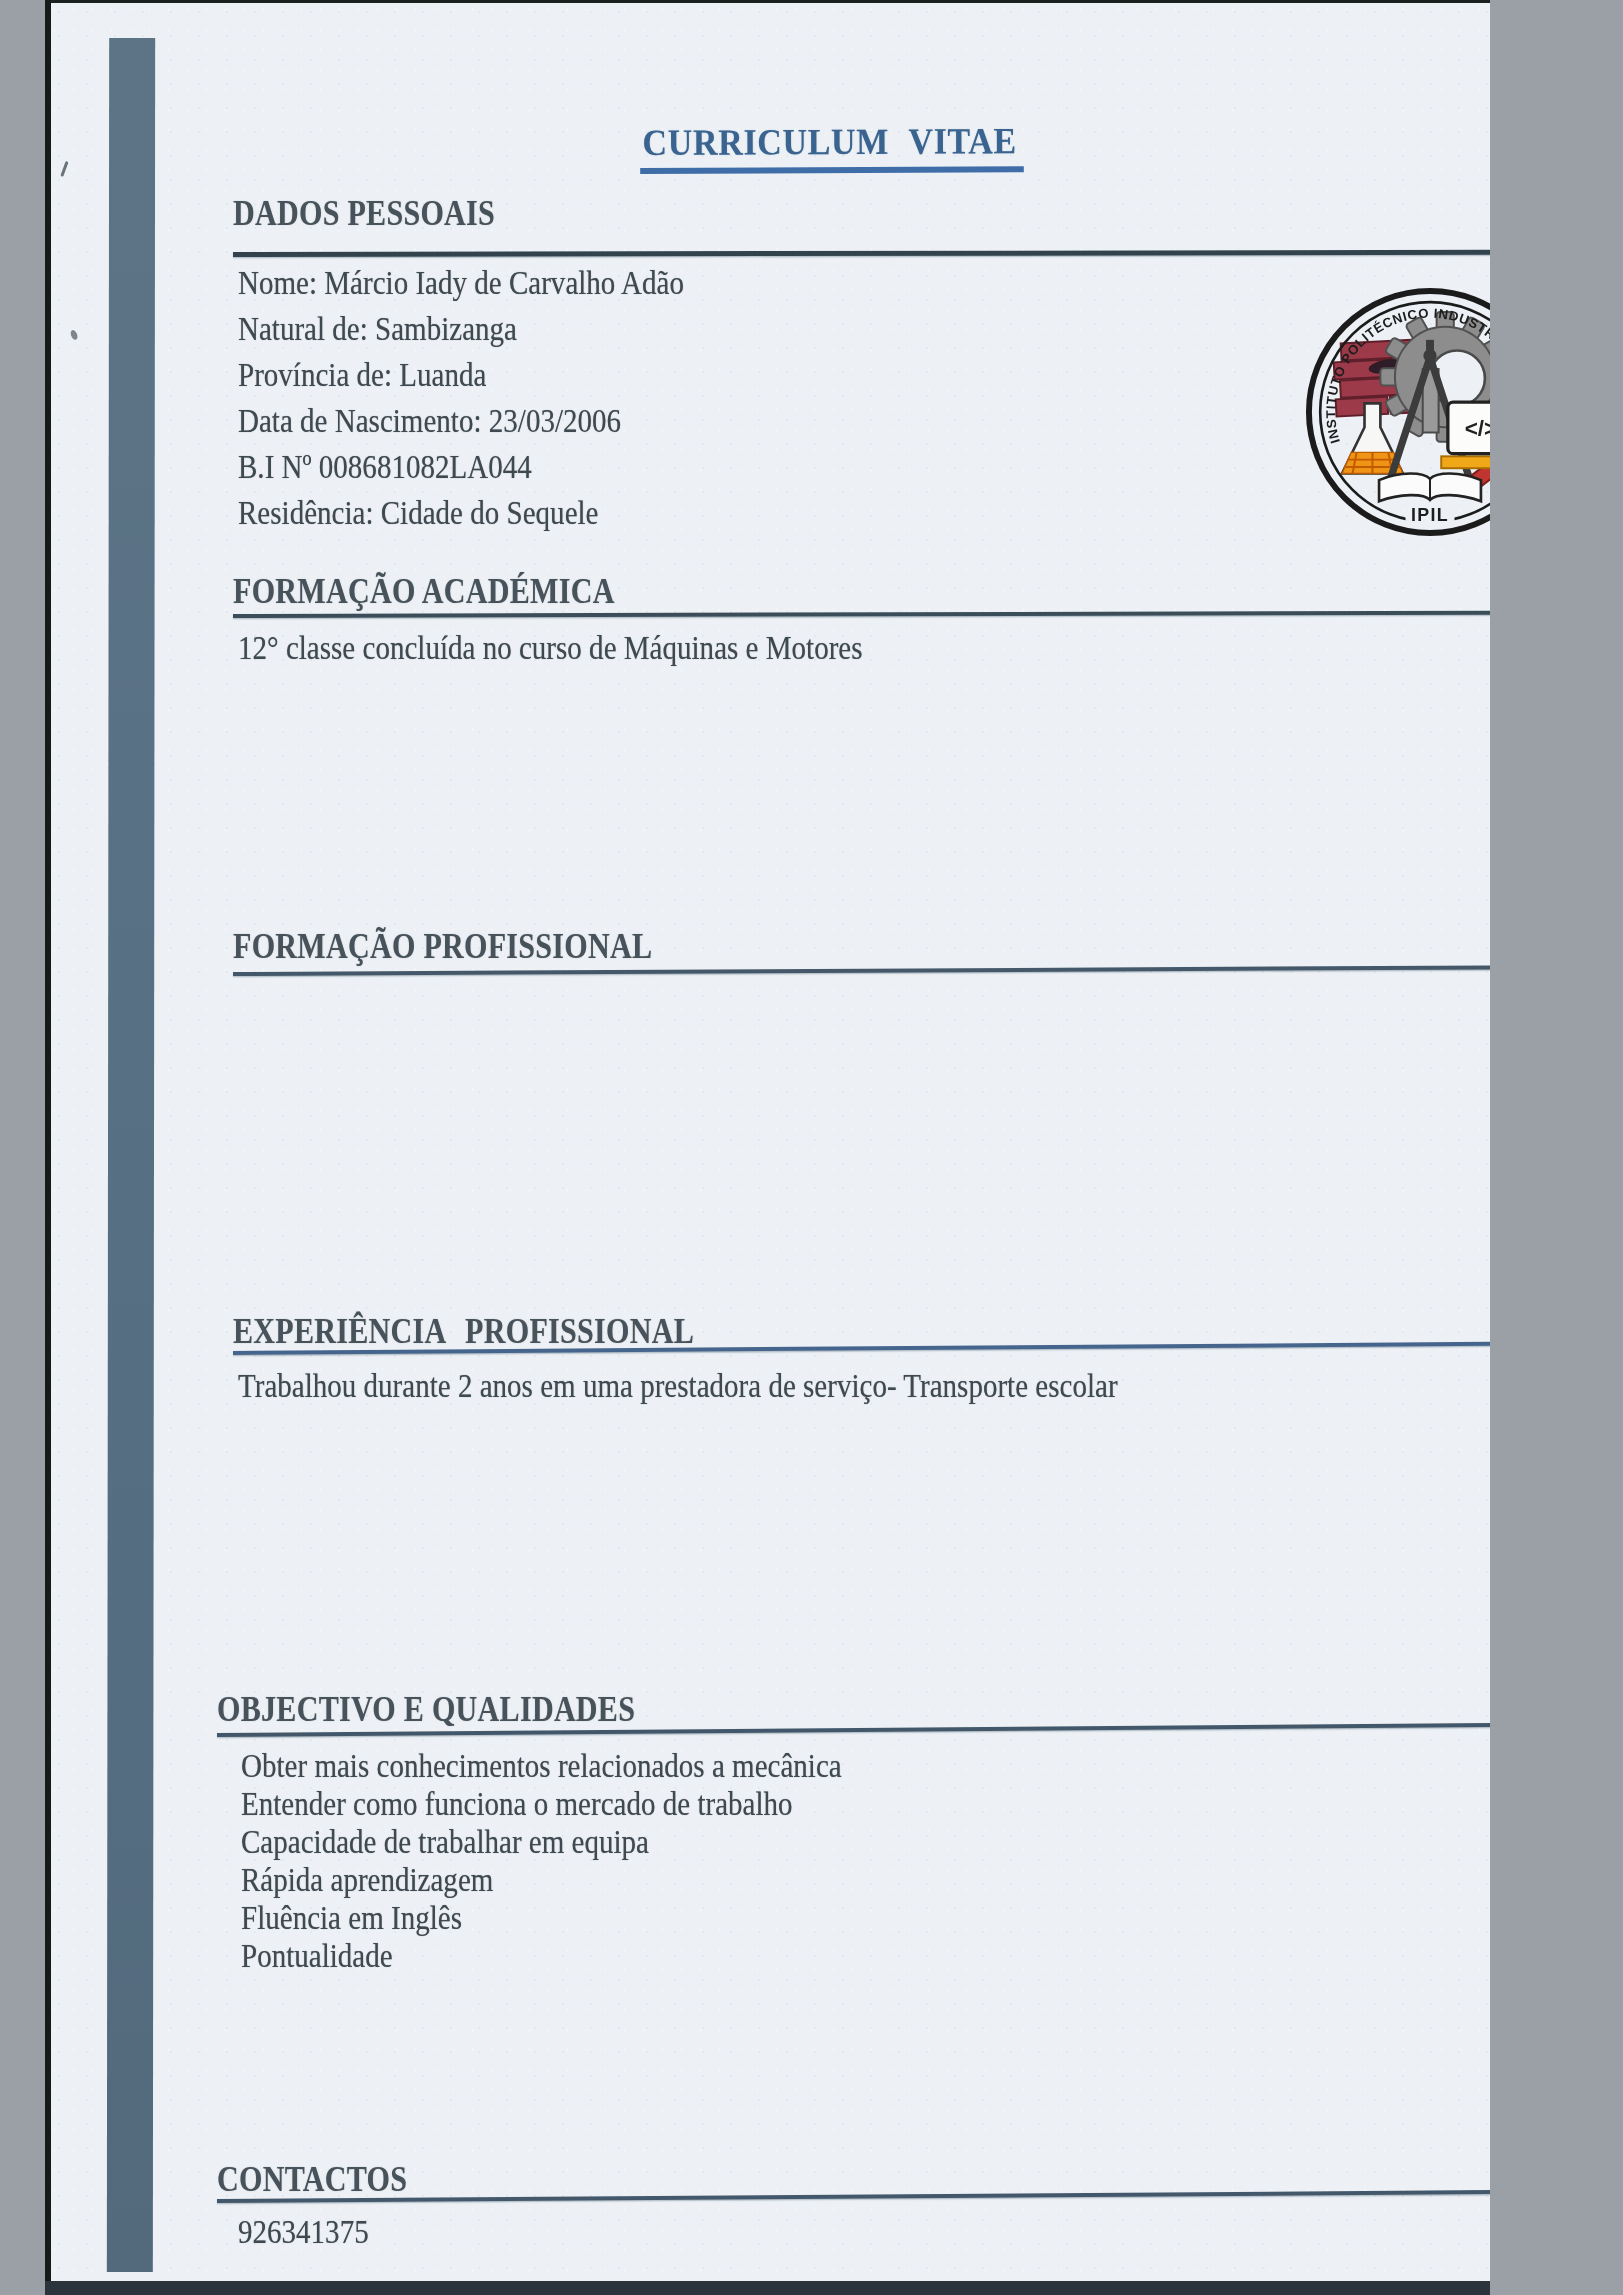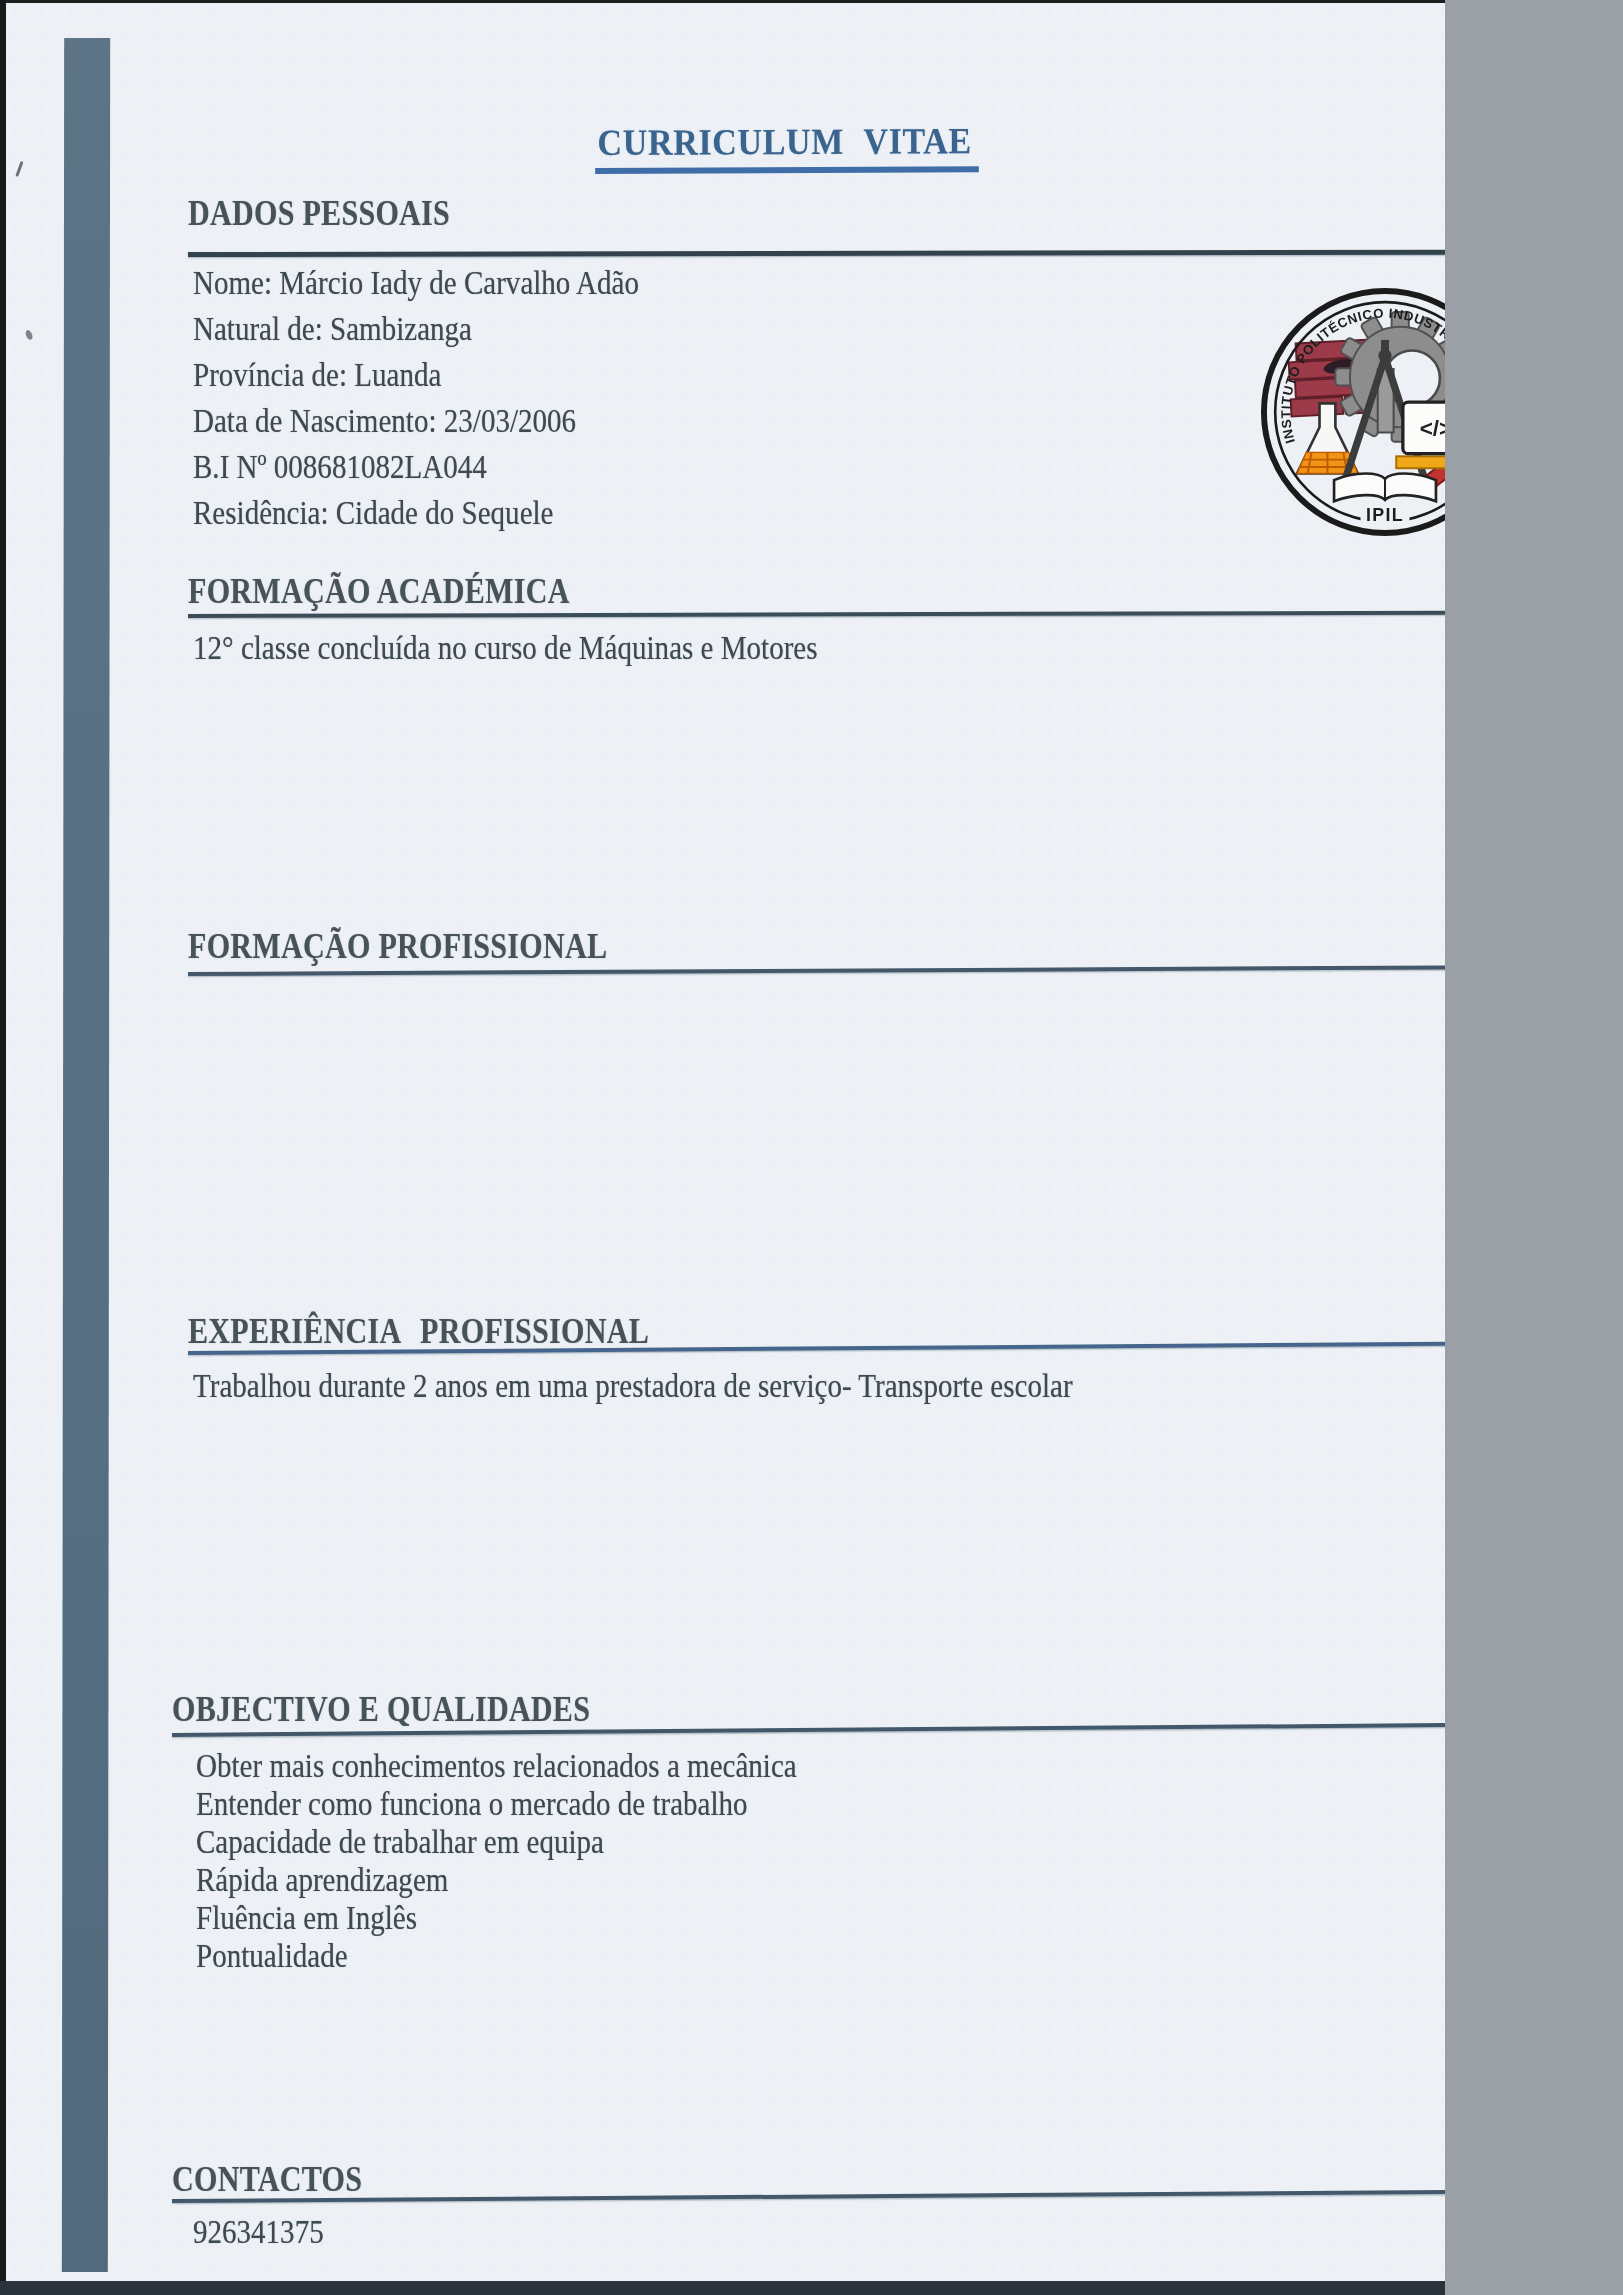--- a/index.html
+++ b/index.html
@@ -6,20 +6,21 @@
   .page {
     position:relative;
     width:1445px; height:2295px;
     background-color:#edf1f5;
     background-image:
       radial-gradient(circle, rgba(198,210,224,.28) 1px, transparent 1px),
       radial-gradient(circle, rgba(255,255,255,.65) 0.7px, transparent 0.8px);
     background-size: 28px 24px, 19px 20px;
     overflow:hidden;
     font-family:"Liberation Serif", serif;
+    margin-left:45px;
   }
   
   .edge-top    { position:absolute; top:0; left:0; width:100%; height:2.6px;  background:#1a211e; }
   .edge-left   { position:absolute; top:0; left:0; width:5.9px;  height:100%; background:#141b18; }
   .edge-bottom { position:absolute; bottom:0; left:0; width:100%; height:13.7px; background:#2b333c; }
   .binder-stripe {
     position:absolute; left:63px; top:38px; width:46px; height:2234px;
     background:linear-gradient(180deg,#5d7486 0%, #587084 45%, #526a7c 100%);
     transform:rotate(.06deg);
   }

